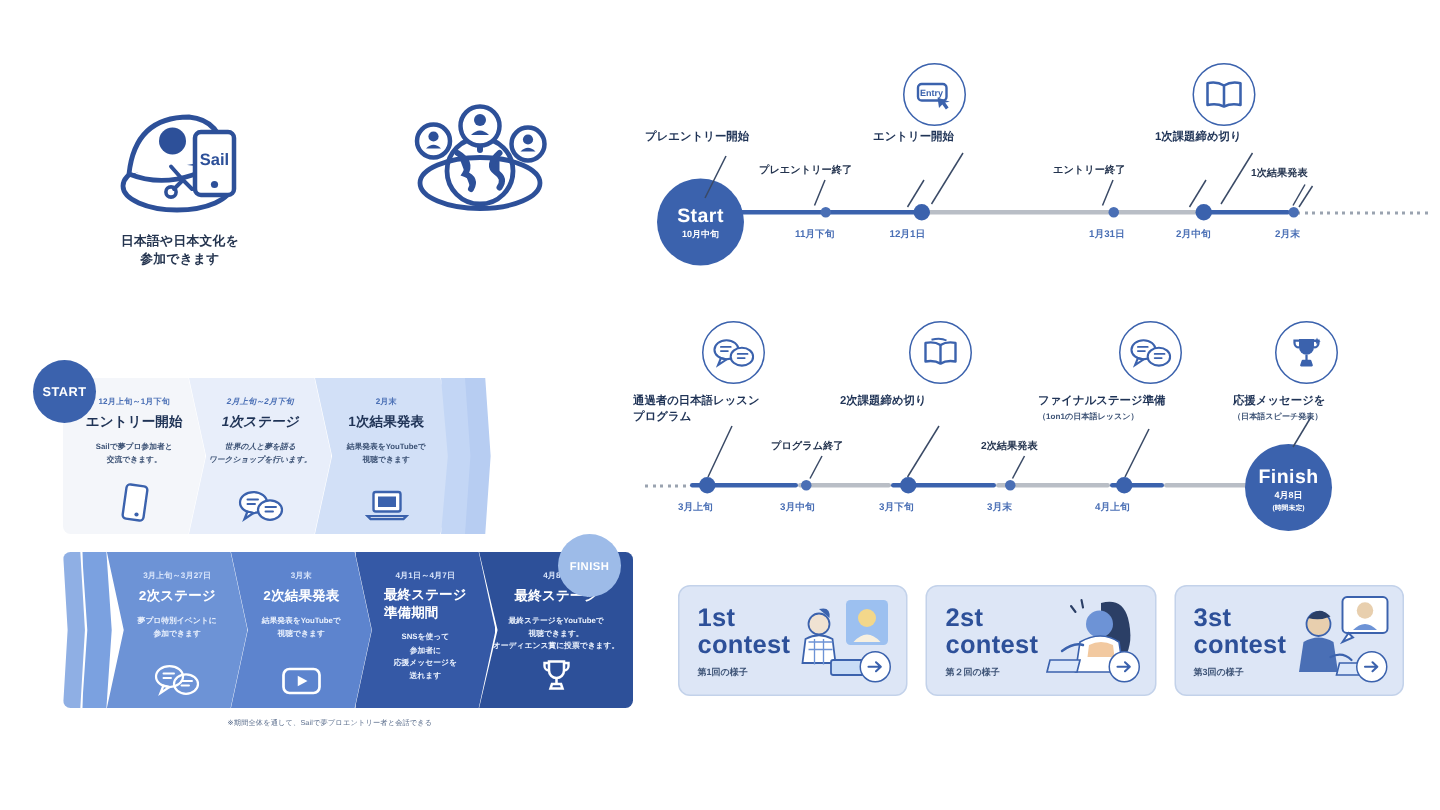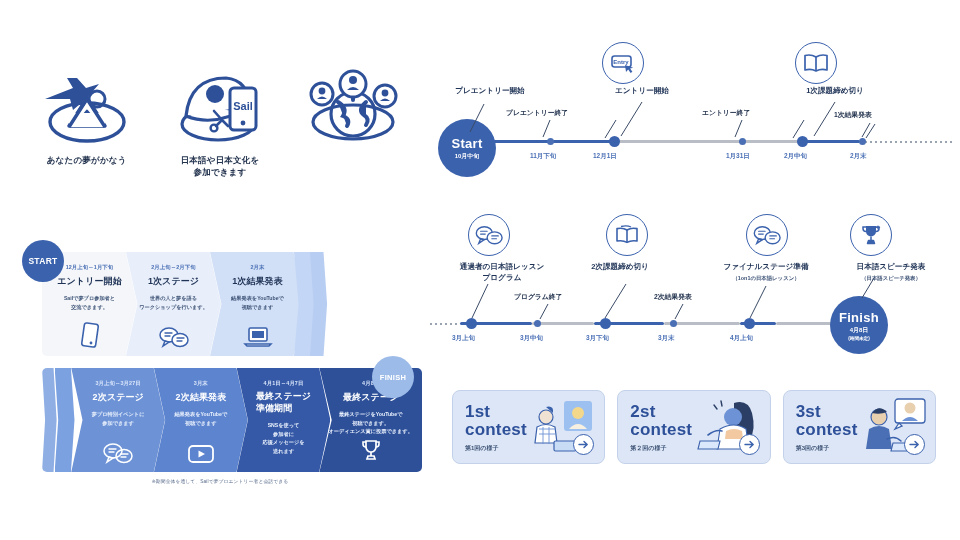--- a/index.html
+++ b/index.html
@@ -29,21 +29,21 @@
   .flowA .step{width:95px;}
   .flowB .step{width:95px;}
 
   .step .date{font-size:5.4px;font-weight:bold;letter-spacing:.1px;}
   .step .ttl{font-size:9px;font-weight:bold;margin-top:4px;letter-spacing:.1px;}
   .step .desc{font-size:5.2px;line-height:1.65;margin-top:6px;text-align:center;font-weight:bold;}
   .step .ic{position:absolute;bottom:8px;left:0;right:0;display:flex;justify-content:center;}
 
   
   .a1{background:#f4f6fa;clip-path:polygon(0 0,88% 0,100% 50%,88% 100%,0 100%);border-radius:5px 0 0 5px;}
-  .a2{background:#e8eefa;clip-path:polygon(0 0,88% 0,100% 50%,88% 100%,0 100%,12% 50%);margin-left:-11px;}
+  .a2{background:#e8eefa;clip-path:polygon(0 0,88% 0,100% 50%,88% 100%,0 100%,12% 50%);margin-left:-11px;font-style:italic;}
   .a3{background:#d2e0f7;clip-path:polygon(0 0,88% 0,100% 50%,88% 100%,0 100%,12% 50%);margin-left:-11px;}
   .a4{background:#c3d6f5;clip-path:polygon(0 0,55% 0,67% 50%,55% 100%,0 100%,12% 50%);margin-left:-11px;width:38px !important;}
   .a5{background:#b7cdf2;clip-path:polygon(0 0,45% 0,57% 50%,45% 100%,0 100%,12% 50%);margin-left:-22px;width:30px !important;}
   .a1 .date,.a2 .date,.a3 .date{color:#4a6fb5;}
   .a1 .ttl,.a2 .ttl,.a3 .ttl{color:#1f3356;}
   .a1 .desc,.a2 .desc,.a3 .desc{color:#3c5275;}
 
   
   .bspacer1{background:#8fafe4;clip-path:polygon(0 0,45% 0,57% 50%,45% 100%,0 100%,12% 50%);width:26px !important;border-radius:5px 0 0 5px;}
   .bspacer2{background:#7ba1e0;clip-path:polygon(0 0,55% 0,67% 50%,55% 100%,0 100%,12% 50%);width:30px !important;margin-left:-13px;}
@@ -68,21 +68,21 @@
   .tl{position:absolute;left:0;width:530px;}
   .tl1{top:24px;height:160px;}
   .tl2{top:206px;height:160px;}
 
   .axis{position:absolute;height:3px;background:#b9bec6;border-radius:2px;}
   .axis.on{background:#3b62ad;}
   .dot{position:absolute;width:11px;height:11px;border-radius:50%;background:#3b62ad;}
   .dot.sm{width:7px;height:7px;background:#4a6fb5;}
   .dlabel{position:absolute;font-size:6.5px;font-weight:bold;color:#4a6fb5;white-space:nowrap;}
   .elabel{position:absolute;font-size:6.8px;font-weight:bold;color:#24344f;white-space:nowrap;}
-  .mlabel{position:absolute;font-size:7.6px;font-weight:bold;color:#1f3356;white-space:nowrap;text-align:center;line-height:1.4;}
+  .mlabel{position:absolute;font-size:7.6px;font-weight:bold;color:#1f3356;white-space:nowrap;text-align:left;line-height:1.4;}
   .mlabel .sub{display:block;font-size:5.4px;font-weight:bold;color:#3c5275;margin-top:2px;}
   .icocirc{position:absolute;width:40px;height:40px;border-radius:50%;border:1.6px solid #3b62ad;
            display:flex;align-items:center;justify-content:center;background:#fff;}
   .bigdot{position:absolute;border-radius:50%;background:#3b62ad;color:#fff;
           display:flex;flex-direction:column;align-items:center;justify-content:center;}
   .bigdot .big{font-size:13px;font-weight:bold;letter-spacing:.3px;}
   .bigdot .sm2{font-size:6px;font-weight:bold;margin-top:1px;}
   .bigdot .sm3{font-size:4.6px;font-weight:bold;margin-top:1px;}
   .dots-tail{position:absolute;height:2px;
      background-image:repeating-linear-gradient(to right,#9aa3b0 0 2px,transparent 2px 5px);}
@@ -100,34 +100,20 @@
 </style>
 </head>
 <body>
 
 <div class="page">
 
   <div class="left">
 
     <div class="benefits">
 
-      <div class="benefit">
-        <div class="art">
-          <svg width="96" height="78" viewBox="0 0 96 78">
-            <ellipse cx="48" cy="56" rx="37" ry="19" fill="none" stroke="#2d5099" stroke-width="3.4"></ellipse>
-            <path d="M30 60 L48 32 L66 60 Z" fill="#fff" stroke="#2d5099" stroke-width="3.4" stroke-linejoin="round"></path>
-            <path d="M38 46 L43 51 L48 45 L53 51 L58 46" fill="none" stroke="#2d5099" stroke-width="2.6" stroke-linejoin="round"></path>
-            <circle cx="58" cy="33" r="8" fill="none" stroke="#2d5099" stroke-width="3"></circle>
-            <path d="M6 33 L34 22 L28 12 L38 12 L47 22 L60 18 L48 32 L34 44 L31 33 Z" fill="#2d5099"></path>
-            <rect x="30" y="47" width="36" height="14" fill="#fff"></rect>
-            <path d="M30 61 L48 33 L66 61" fill="none" stroke="#2d5099" stroke-width="3.4" stroke-linejoin="round"></path>
-          </svg>
-        </div>
-        <div class="cap">あなたの夢がかなう</div>
-      </div>
 
       <div class="benefit">
         <div class="art">
           <svg width="100" height="78" viewBox="0 0 100 78">
             <ellipse cx="48" cy="58" rx="36" ry="16" fill="none" stroke="#2d5099" stroke-width="3.2"></ellipse>
             <path d="M16 50 Q20 12 56 12 Q78 14 80 40" fill="#fff" stroke="#2d5099" stroke-width="3.2" stroke-linecap="round"></path>
             <path d="M16 50 Q46 62 80 40" fill="none" stroke="#2d5099" stroke-width="3.2"></path>
             <circle cx="45" cy="28" r="9" fill="#2d5099"></circle>
             <path d="M44 45 L52 54 M52 54 L46 60 M52 54 L58 60" fill="none" stroke="#2d5099" stroke-width="2.6" stroke-linecap="round"></path>
             <circle cx="44" cy="62" r="3.4" fill="none" stroke="#2d5099" stroke-width="2.4"></circle>
@@ -383,21 +369,21 @@
       </div>
 
       <div class="mlabel" style="left:-8px;top:56px;width:160px;white-space:pre-line;">通過者の日本語レッスン
 プログラム</div>
       <div class="mlabel" style="left:130px;top:56px;width:120px;">2次課題締め切り</div>
       <div class="mlabel" style="left:262px;top:56px;width:148px;">
         <span>ファイナルステージ準備</span>
         <span class="sub">（1on1の日本語レッスン）</span>
       </div>
       <div class="mlabel" style="left:392px;top:56px;width:138px;">
-        <span>日本語スピーチ発表</span>
+        <span>応援メッセージを</span>
         <span class="sub">（日本語スピーチ発表）</span>
       </div>
 
       <div class="dot" style="left:36px;top:112px;"></div>
       <div class="dlabel" style="left:22px;top:128px;">3月上旬</div>
       <div class="dot" style="left:170px;top:112px;"></div>
       <div class="dlabel" style="left:156px;top:128px;">3月下旬</div>
       <div class="dot" style="left:314px;top:112px;"></div>
       <div class="dlabel" style="left:300px;top:128px;">4月上旬</div>
 

